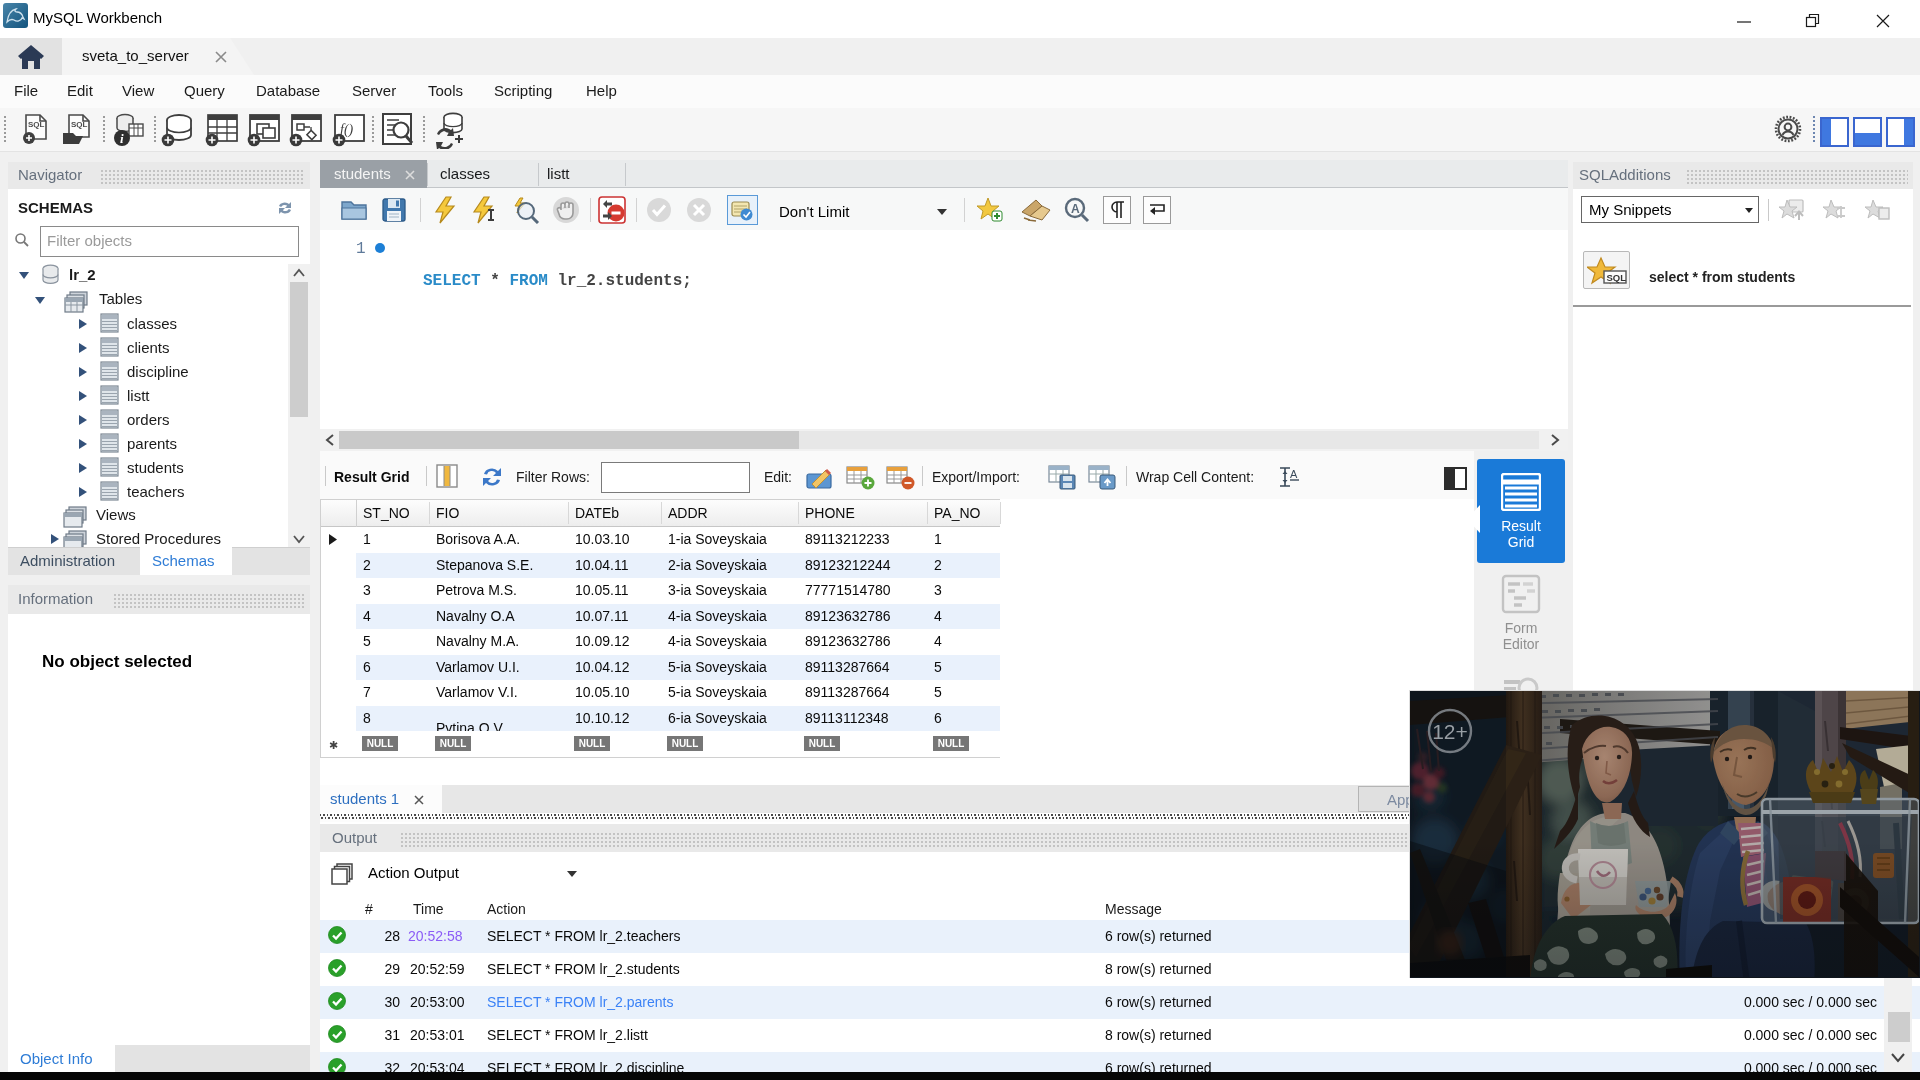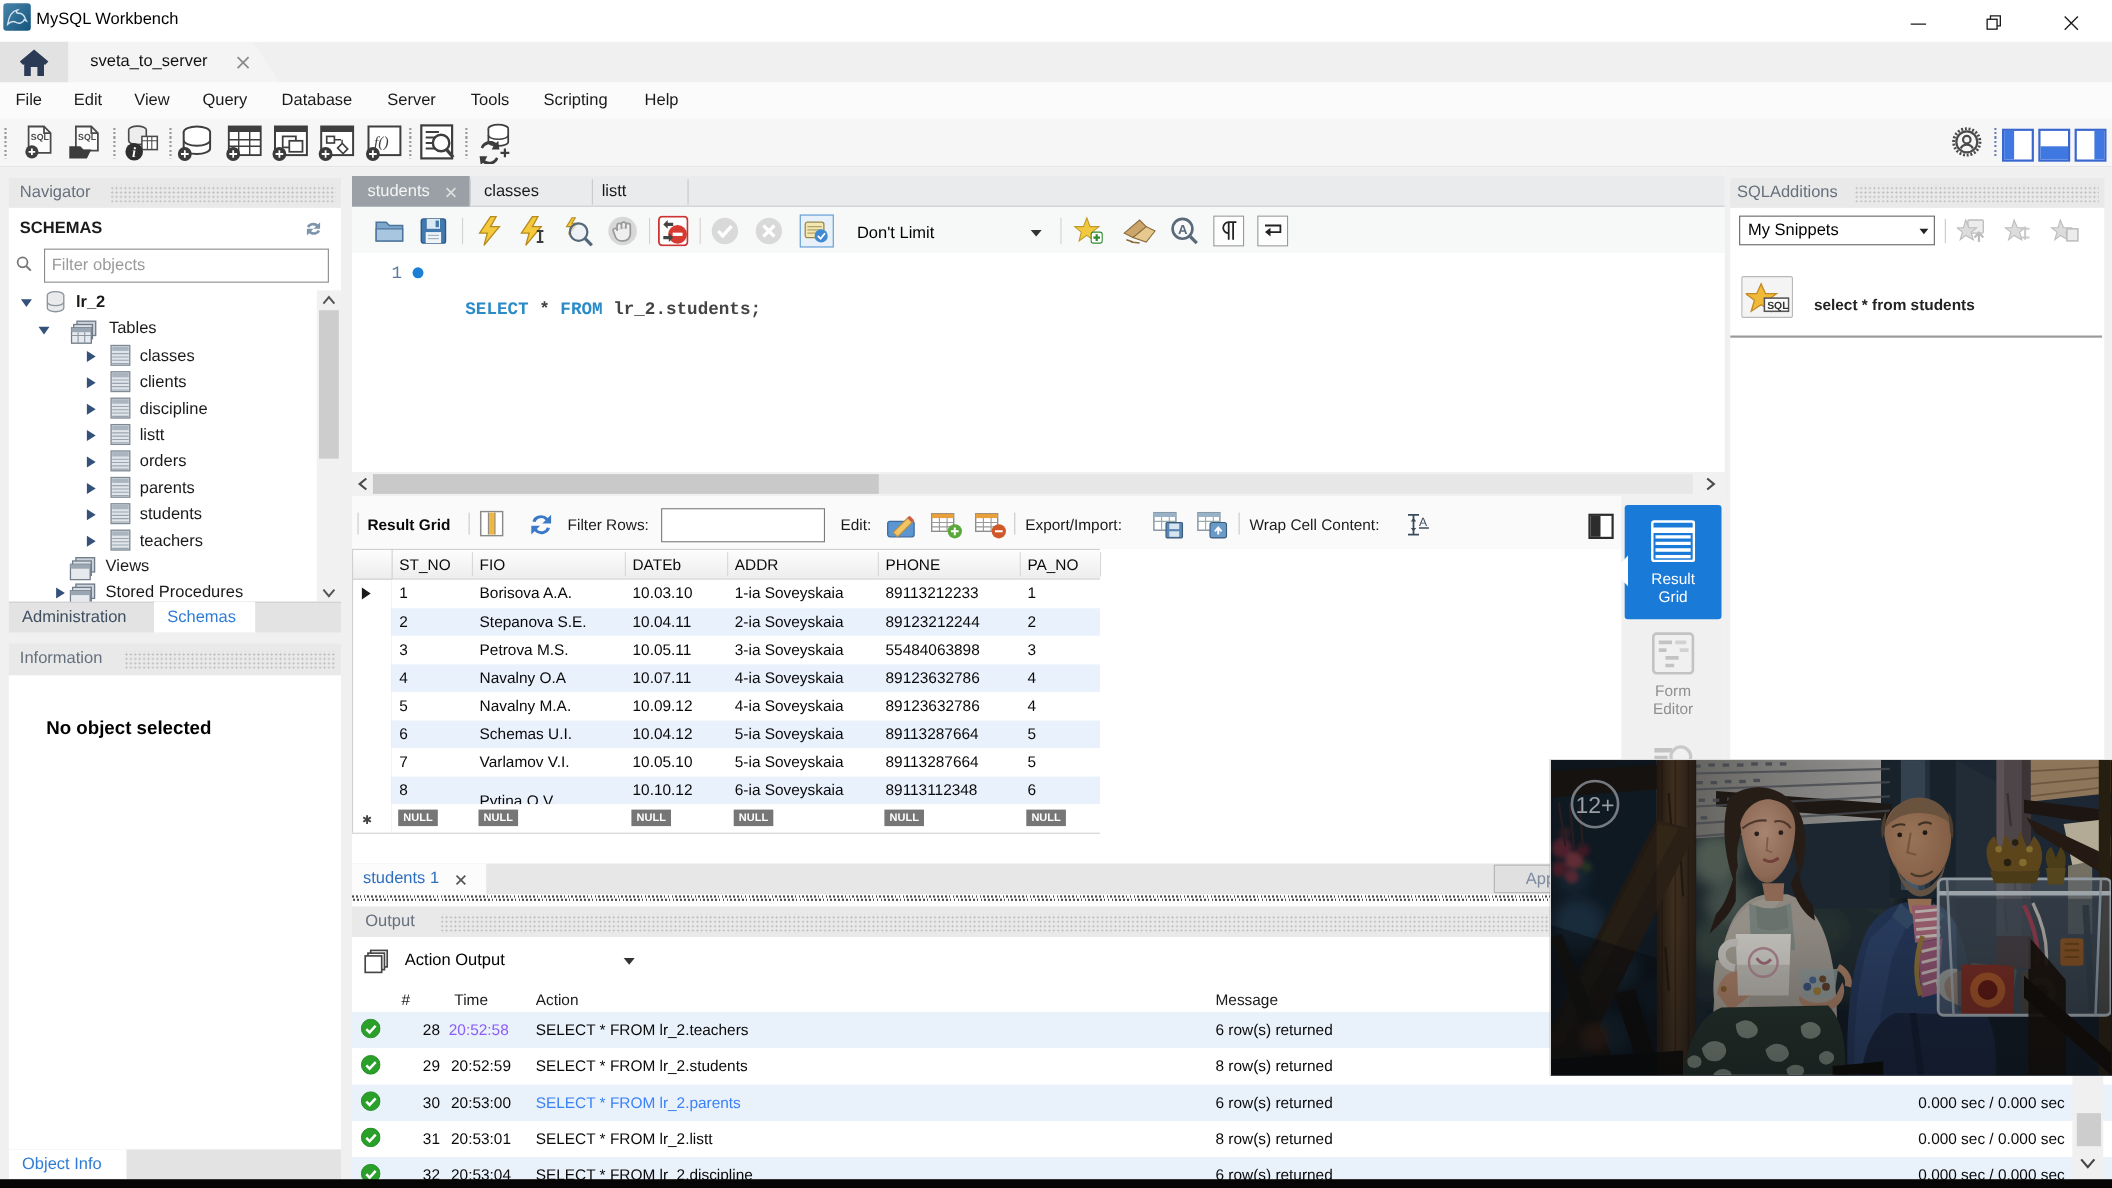--- a/index.html
+++ b/index.html
@@ -521,39 +521,39 @@
 <div class="abs" style="left:436px;top:556.5px;font-size:14px;color:#0a0a0a;">Stepanova S.E.</div>
 <div class="abs" style="left:575px;top:556.5px;font-size:14px;color:#0a0a0a;">10.04.11</div>
 <div class="abs" style="left:668px;top:556.5px;font-size:14px;color:#0a0a0a;">2-ia Soveyskaia</div>
 <div class="abs" style="left:805px;top:556.5px;font-size:14px;color:#0a0a0a;">89123212244</div>
 <div class="abs" style="left:934px;top:556.5px;font-size:14px;color:#0a0a0a;">2</div>
 <div class="abs" style="left:356px;top:578.0px;width:644px;height:25.5px;background:#ffffff;"></div>
 <div class="abs" style="left:363px;top:582.0px;font-size:14px;color:#0a0a0a;">3</div>
 <div class="abs" style="left:436px;top:582.0px;font-size:14px;color:#0a0a0a;">Petrova M.S.</div>
 <div class="abs" style="left:575px;top:582.0px;font-size:14px;color:#0a0a0a;">10.05.11</div>
 <div class="abs" style="left:668px;top:582.0px;font-size:14px;color:#0a0a0a;">3-ia Soveyskaia</div>
-<div class="abs" style="left:805px;top:582.0px;font-size:14px;color:#0a0a0a;">55484063898</div>
+<div class="abs" style="left:805px;top:582.0px;font-size:14px;color:#0a0a0a;">77771514780</div>
 <div class="abs" style="left:934px;top:582.0px;font-size:14px;color:#0a0a0a;">3</div>
 <div class="abs" style="left:356px;top:603.5px;width:644px;height:25.5px;background:#e9f1fc;"></div>
 <div class="abs" style="left:363px;top:607.5px;font-size:14px;color:#0a0a0a;">4</div>
 <div class="abs" style="left:436px;top:607.5px;font-size:14px;color:#0a0a0a;">Navalny O.A</div>
 <div class="abs" style="left:575px;top:607.5px;font-size:14px;color:#0a0a0a;">10.07.11</div>
 <div class="abs" style="left:668px;top:607.5px;font-size:14px;color:#0a0a0a;">4-ia Soveyskaia</div>
 <div class="abs" style="left:805px;top:607.5px;font-size:14px;color:#0a0a0a;">89123632786</div>
 <div class="abs" style="left:934px;top:607.5px;font-size:14px;color:#0a0a0a;">4</div>
 <div class="abs" style="left:356px;top:629.0px;width:644px;height:25.5px;background:#ffffff;"></div>
 <div class="abs" style="left:363px;top:633.0px;font-size:14px;color:#0a0a0a;">5</div>
 <div class="abs" style="left:436px;top:633.0px;font-size:14px;color:#0a0a0a;">Navalny M.A.</div>
 <div class="abs" style="left:575px;top:633.0px;font-size:14px;color:#0a0a0a;">10.09.12</div>
 <div class="abs" style="left:668px;top:633.0px;font-size:14px;color:#0a0a0a;">4-ia Soveyskaia</div>
 <div class="abs" style="left:805px;top:633.0px;font-size:14px;color:#0a0a0a;">89123632786</div>
 <div class="abs" style="left:934px;top:633.0px;font-size:14px;color:#0a0a0a;">4</div>
 <div class="abs" style="left:356px;top:654.5px;width:644px;height:25.5px;background:#e9f1fc;"></div>
 <div class="abs" style="left:363px;top:658.5px;font-size:14px;color:#0a0a0a;">6</div>
-<div class="abs" style="left:436px;top:658.5px;font-size:14px;color:#0a0a0a;">Schemas U.I.</div>
+<div class="abs" style="left:436px;top:658.5px;font-size:14px;color:#0a0a0a;">Varlamov U.I.</div>
 <div class="abs" style="left:575px;top:658.5px;font-size:14px;color:#0a0a0a;">10.04.12</div>
 <div class="abs" style="left:668px;top:658.5px;font-size:14px;color:#0a0a0a;">5-ia Soveyskaia</div>
 <div class="abs" style="left:805px;top:658.5px;font-size:14px;color:#0a0a0a;">89113287664</div>
 <div class="abs" style="left:934px;top:658.5px;font-size:14px;color:#0a0a0a;">5</div>
 <div class="abs" style="left:356px;top:680.0px;width:644px;height:25.5px;background:#ffffff;"></div>
 <div class="abs" style="left:363px;top:684.0px;font-size:14px;color:#0a0a0a;">7</div>
 <div class="abs" style="left:436px;top:684.0px;font-size:14px;color:#0a0a0a;">Varlamov V.I.</div>
 <div class="abs" style="left:575px;top:684.0px;font-size:14px;color:#0a0a0a;">10.05.10</div>
 <div class="abs" style="left:668px;top:684.0px;font-size:14px;color:#0a0a0a;">5-ia Soveyskaia</div>
 <div class="abs" style="left:805px;top:684.0px;font-size:14px;color:#0a0a0a;">89113287664</div>

